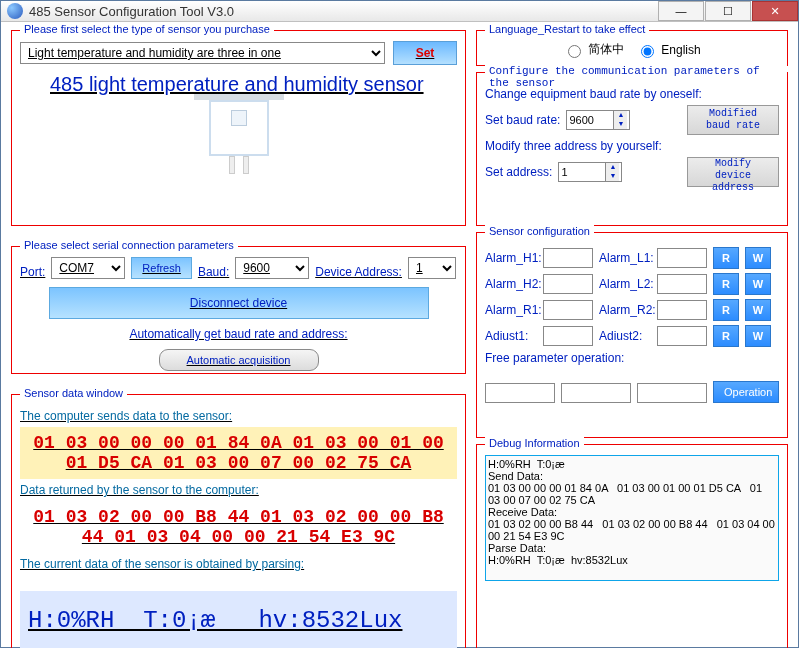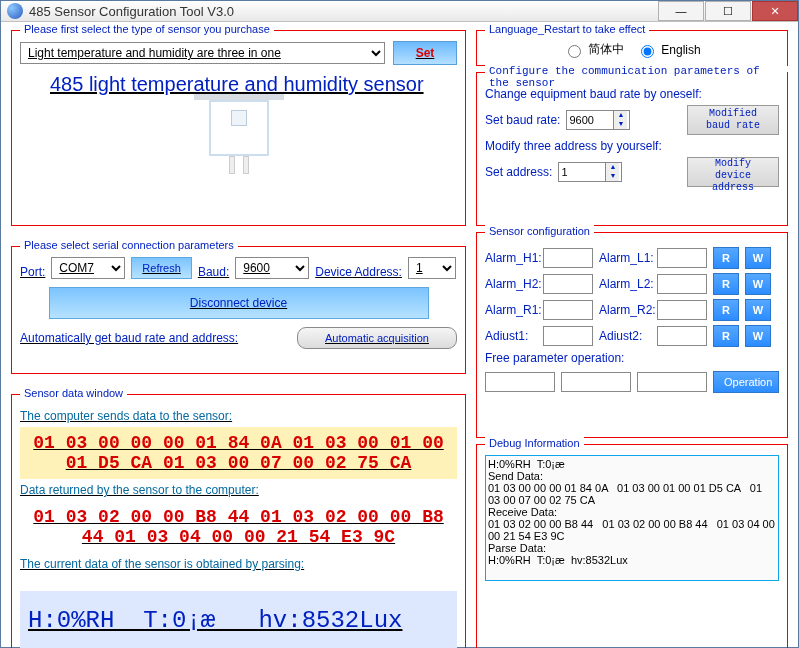--- a/index.html
+++ b/index.html
@@ -100,21 +100,21 @@
     cursor:pointer; font-size:11px;
   }
   .btn.blue {
     background: linear-gradient(#7cc4ff, #b6e2ff);
     border:1px solid #5ca9e0; color:#0020c0;
   }
   .btn.big {
     width: 380px; height:32px; display:block; margin:0 auto 8px;
     font-size:12px;
   }
-  .auto-row { display:flex; align-items:center; gap:8px; }
+  .auto-row { display:flex; align-items:center; gap:8px;flex-direction:column; }
   .auto-row .btn { width:160px; }
 
   .sensordata .labelrow { color:#0369a1; margin:4px 0; }
   .hexbox {
     width:100%; padding:6px; text-align:center;
     font-family:"Courier New", monospace; font-size:18px; font-weight:bold;
   }
   .hexbox.send { background:#fff2b8; color:#d80000; }
   .hexbox.recv { background:#fff; color:#d80000; }
   .parsed {
@@ -144,21 +144,21 @@
   .btn.sq {
     width:26px; height:22px; padding:0;
     background: linear-gradient(#56a8ff,#2c8cff);
     color:#fff; border:1px solid #2a77cc; font-weight:bold;
   }
   .btn.op {
     width:66px; height:22px;
     background: linear-gradient(#56a8ff,#2c8cff);
     color:#fff; border:1px solid #2a77cc;
   }
-  .freeop { display:flex; align-items:center; gap:6px; margin-top:6px; }
+  .freeop { display:flex; align-items:flex-end; gap:6px; margin-top:16px; }
   .freeop input { width:70px; height:20px; border:1px solid #888; }
 
   .debug-ta {
     width:100%; height:126px; resize:none;
     font-family:Arial, sans-serif; font-size:11px;
     border:1px solid #0ea5e9; background:#fafafa; padding:2px;
     overflow-y:scroll;
   }
 </style>
 </head>

